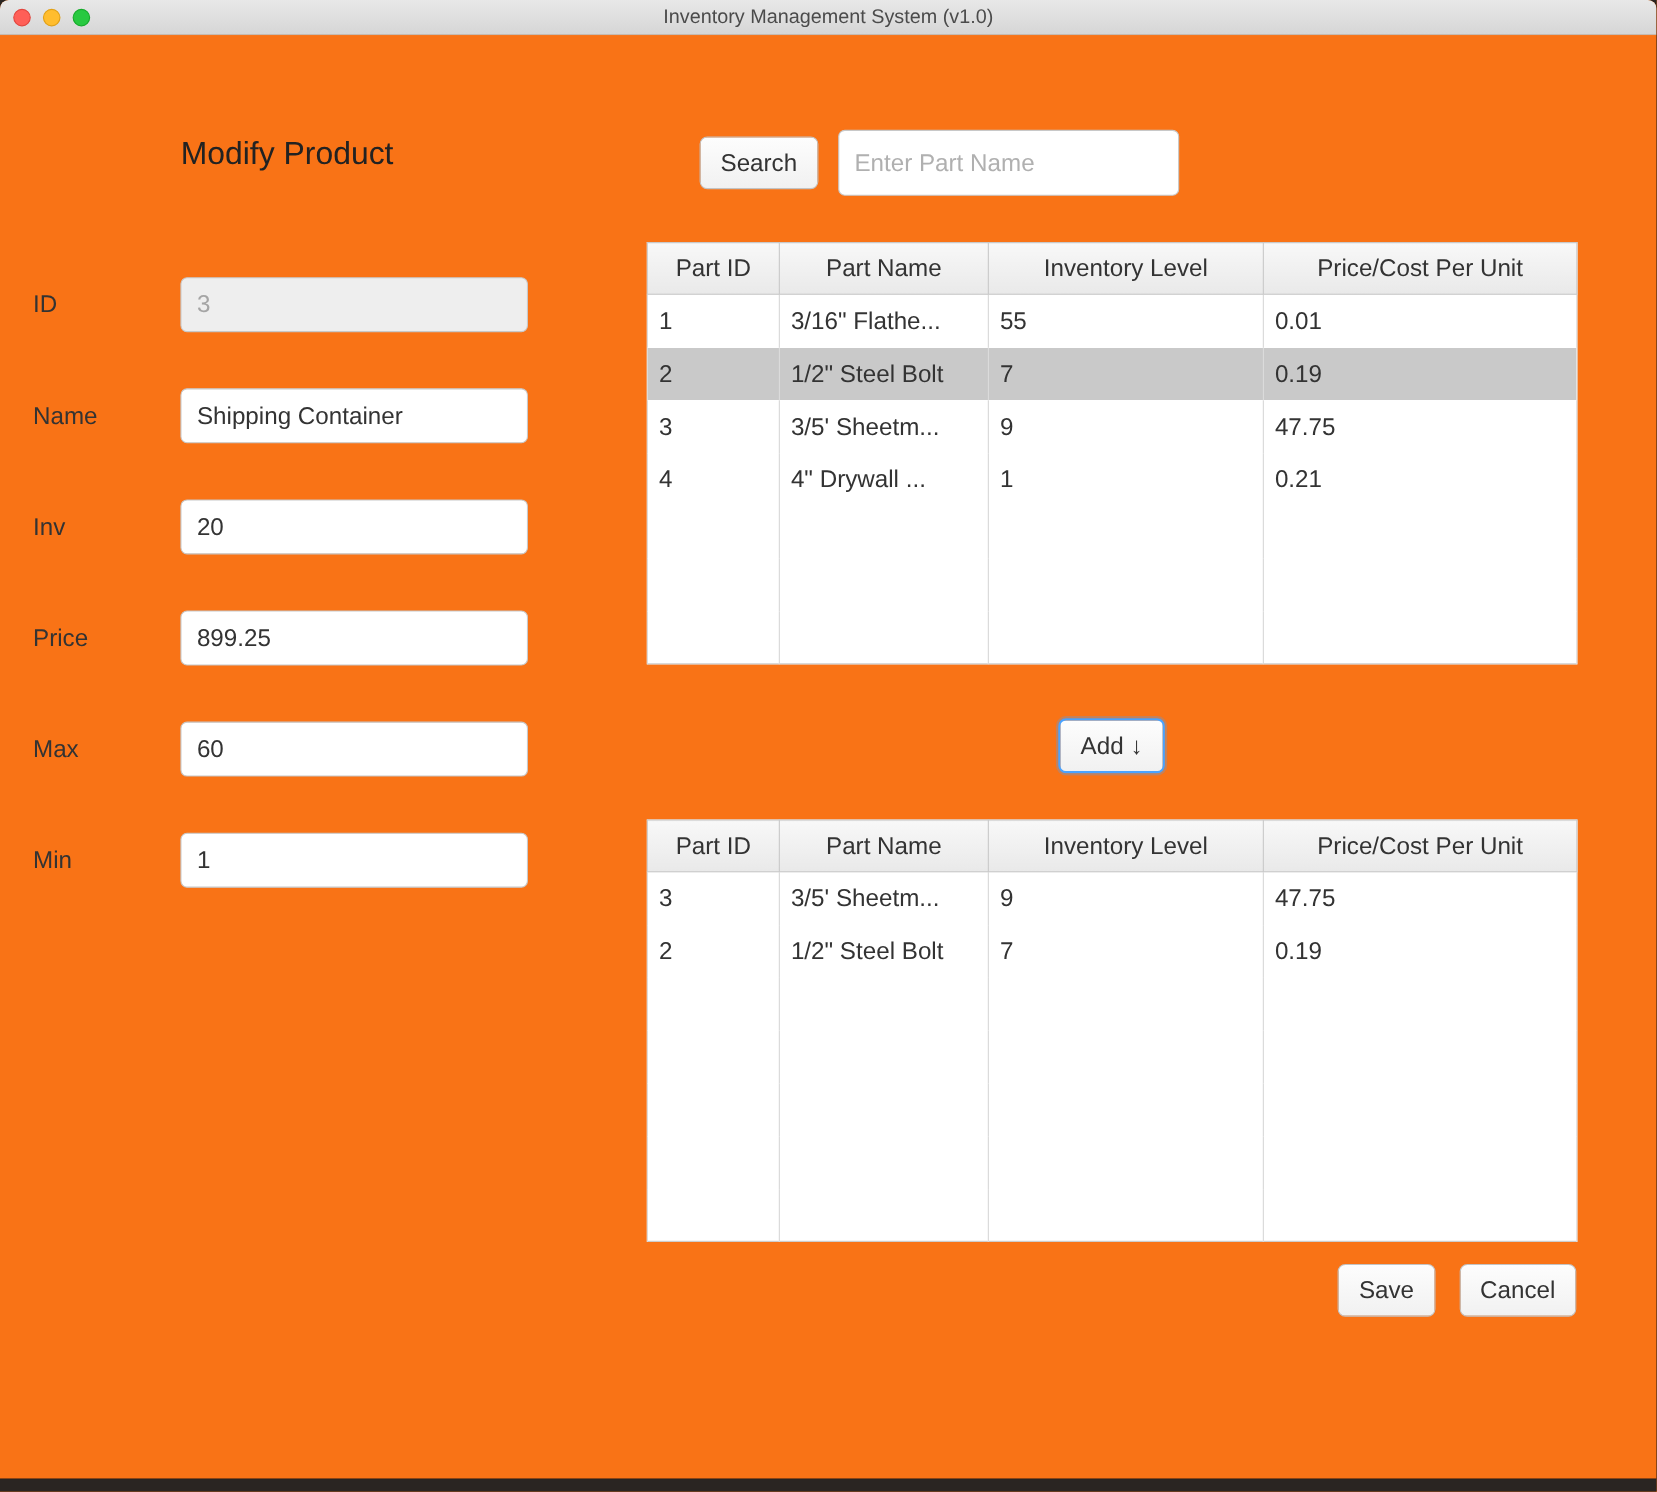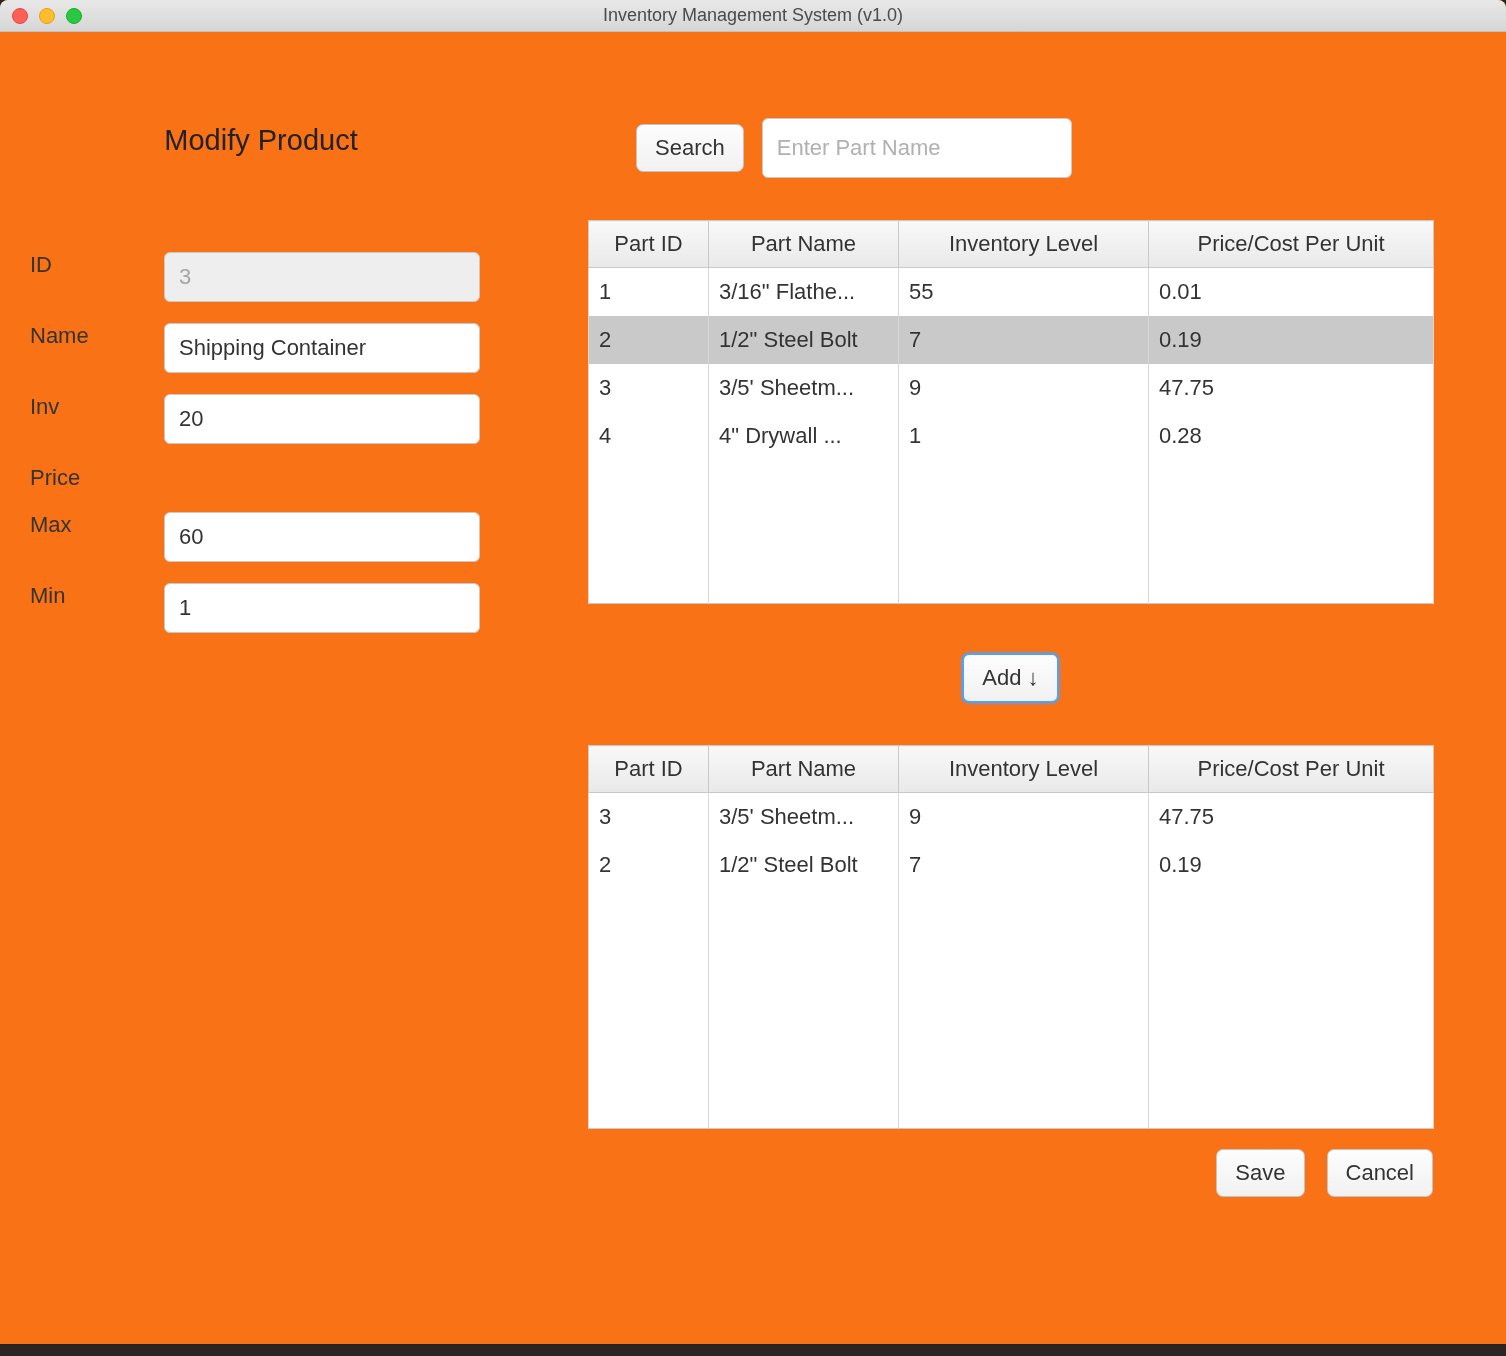--- a/index.html
+++ b/index.html
@@ -69,22 +69,22 @@
     text-align: center;
     font-size: 29px;
     font-weight: 500;
     color: #222;
   }
 
   
   .form { position: absolute; left: 30px; top: 220px; width: 462px; }
   .form-row {
     display: flex;
-    align-items: flex-start;
-    margin-bottom: 21px;
+    align-items: center;
+    margin-bottom: 51px;
   }
   .form-label {
     width: 134px;
     font-size: 22px;
     color: #333;
   }
   .form-input {
     width: 316px;
     height: 50px;
     border: 1px solid #c8c8c8;
@@ -197,20 +197,21 @@
         <div class="form-row">
           <div class="form-label">Name</div>
           <input class="form-input" value="Shipping Container" style="">
         </div>
         <div class="form-row">
           <div class="form-label">Inv</div>
           <input class="form-input" value="20" style="">
         </div>
         <div class="form-row">
           <div class="form-label">Price</div>
+          <input class="form-input" value="899.25" style="">
         </div>
         <div class="form-row">
           <div class="form-label">Max</div>
           <input class="form-input" value="60" style="">
         </div>
         <div class="form-row">
           <div class="form-label">Min</div>
           <input class="form-input" value="1" style="">
         </div>
       </div>
@@ -252,21 +253,21 @@
               <tr>
                 <td>3</td>
                 <td>3/5' Sheetm...</td>
                 <td>9</td>
                 <td>47.75</td>
               </tr>
               <tr>
                 <td>4</td>
                 <td>4" Drywall ...</td>
                 <td>1</td>
-                <td>0.28</td>
+                <td>0.21</td>
               </tr>
               <tr class="blank">
                 <td>&nbsp;</td>
                 <td>&nbsp;</td>
                 <td>&nbsp;</td>
                 <td>&nbsp;</td>
               </tr>
               <tr class="blank">
                 <td>&nbsp;</td>
                 <td>&nbsp;</td>

